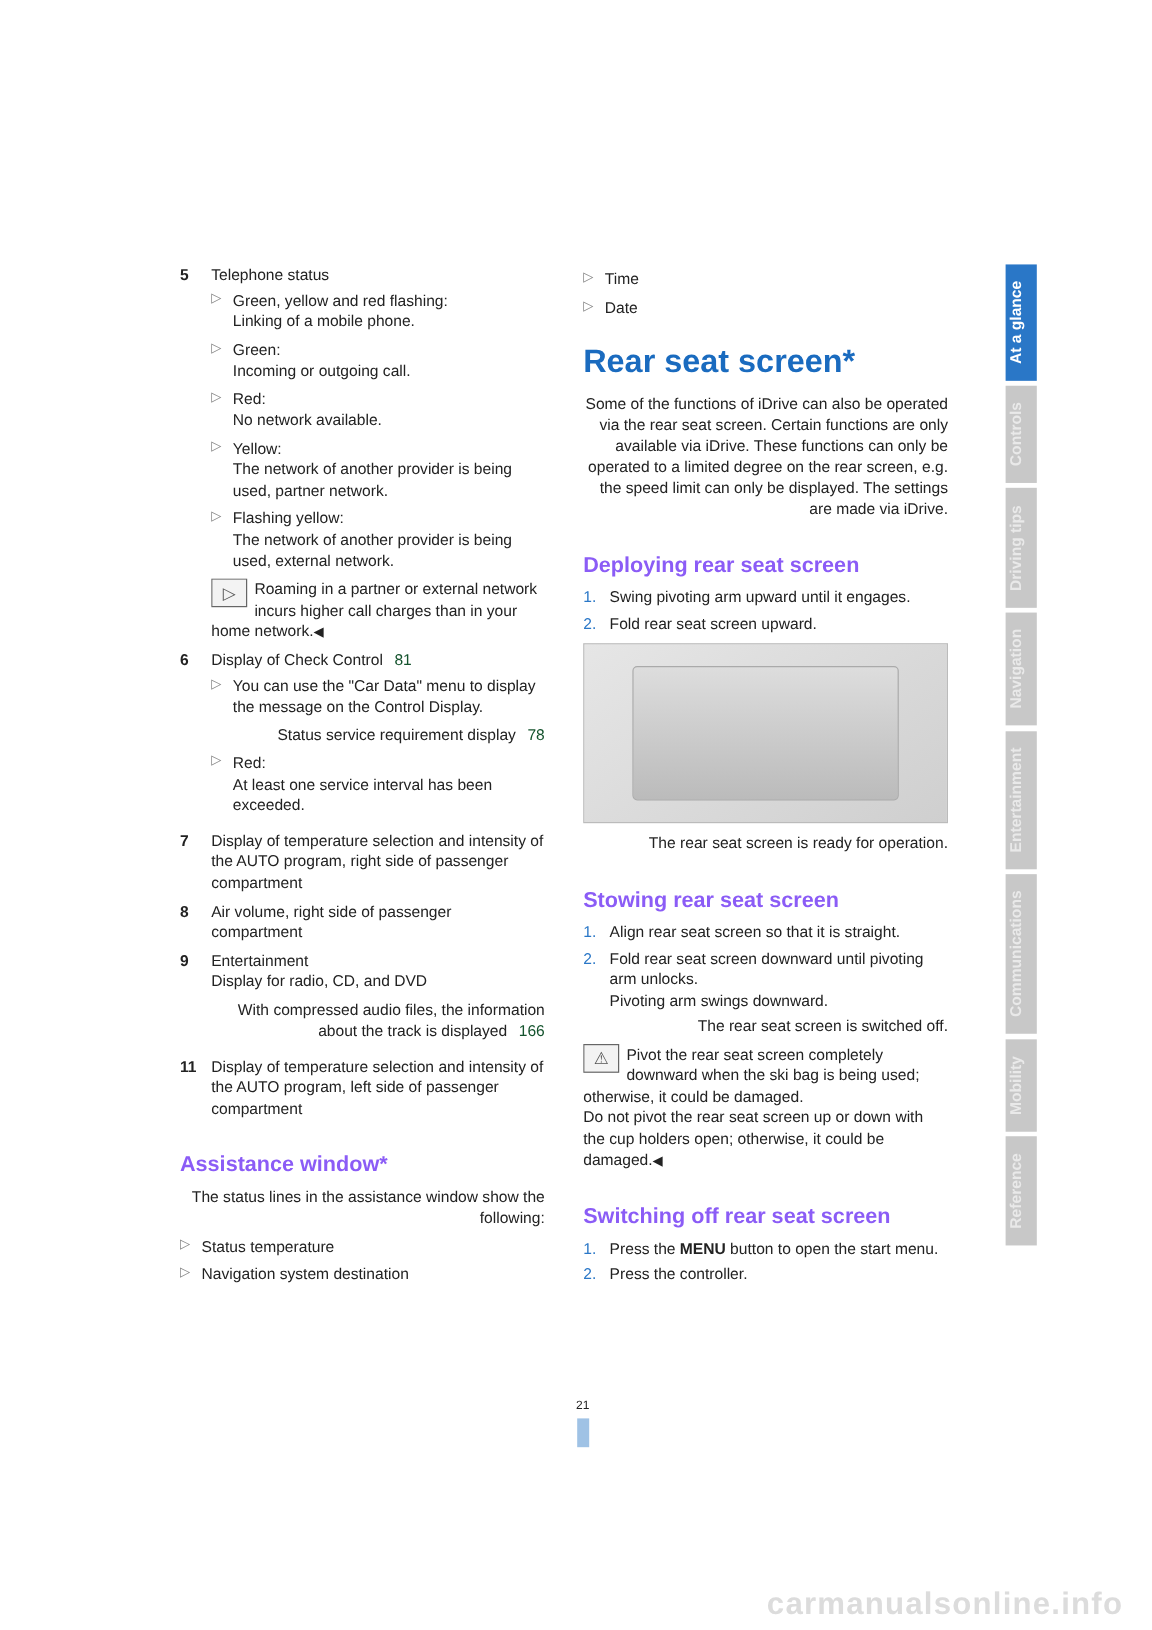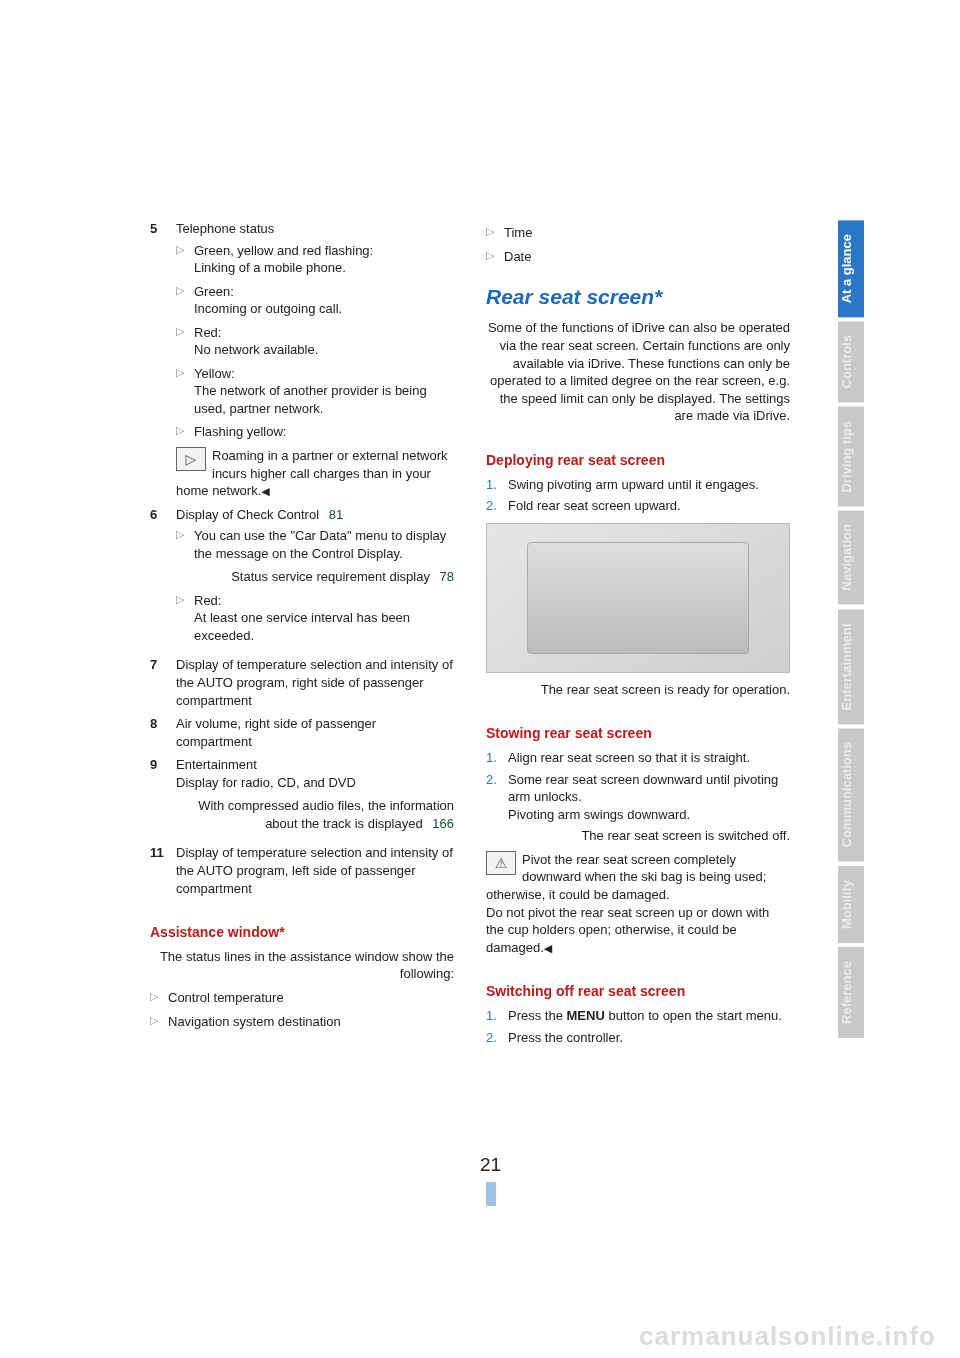--- a/index.html
+++ b/index.html
@@ -85,29 +85,28 @@
   }
 
   .note { margin-top: 4px; overflow: hidden; }
   .end-mark { font-size: 11px; }
 
   .plain { margin-bottom: 6px; text-align: right; }
 
   .h1 {
     color: #1a6bbf;
     font-weight: bold;
-    font-size: 21px;
+    font-size: 27px;
     margin-top: 18px;
     margin-bottom: 8px;
-    font-style: italic;
   }
   .h2 {
-    color: #b91c1c;
+    color: #8b5cf6;
     font-weight: bold;
-    font-size: 14px;
+    font-size: 18px;
     margin-top: 26px;
     margin-bottom: 6px;
   }
   .ref { color: #14532d; margin-left: 6px; }
 
   .img-placeholder {
     width: 100%;
     height: 150px;
     background: linear-gradient(145deg,#e6e6e6,#cfcfcf);
     border: 1px solid #bbb;
@@ -120,21 +119,21 @@
     border:1px solid #aaa;
     background: linear-gradient(180deg,#ddd,#bbb);
     border-radius:4px;
   }
 
   .pagenum {
     position: absolute;
     bottom: 152px;
     left: 480px;
     text-align:center;
-    font-size:19px;
+    font-size:10px;
   }
   .pagenum .bar{
     display:block;
     width:10px;height:24px;
     background:#9fc2e5;
     margin:4px auto 0;
   }
 
   .watermark {
     position: absolute;
@@ -200,20 +199,21 @@
               <div class="tri-mark">▷</div>
               <div class="tri-body">
                 <div>Yellow:</div>
                 <div>The network of another provider is being used, partner network.</div>
               </div>
             </div>
             <div class="tri-item">
               <div class="tri-mark">▷</div>
               <div class="tri-body">
                 <div>Flashing yellow:</div>
+                <div>The network of another provider is being used, external network.</div>
               </div>
             </div>
           </div>
 
           <div class="note">
             <span class="ibox">▷</span>
             <span>Roaming in a partner or external network incurs higher call charges than in your home network.</span><span class="end-mark">◀</span>
           </div>
         </div>
       </div>
@@ -277,21 +277,21 @@
         <div class="num">11</div>
         <div class="body">Display of temperature selection and intensity of the AUTO program, left side of passenger compartment</div>
       </div>
     </div>
 
     <div class="h2">Assistance window*</div>
     <div class="plain">The status lines in the assistance window show the following:</div>
     <div class="tri-list">
       <div class="tri-item">
         <div class="tri-mark">▷</div>
-        <div class="tri-body">Control temperature</div>
+        <div class="tri-body">Status temperature</div>
       </div>
       <div class="tri-item">
         <div class="tri-mark">▷</div>
         <div class="tri-body">Navigation system destination</div>
       </div>
     </div>
   </div>
 
   <div class="col">
 
@@ -326,21 +326,21 @@
     <div class="plain">The rear seat screen is ready for operation.</div>
 
     <div class="h2">Stowing rear seat screen</div>
     <div class="olist">
       <div class="oitem">
         <div class="onum">1.</div>
         <div class="obody">Align rear seat screen so that it is straight.</div>
       </div>
       <div class="oitem">
         <div class="onum">2.</div>
-        <div class="obody" style="white-space:pre-line">Some rear seat screen downward until pivoting arm unlocks.
+        <div class="obody" style="white-space:pre-line">Fold rear seat screen downward until pivoting arm unlocks.
 Pivoting arm swings downward.</div>
       </div>
     </div>
     <div class="plain">The rear seat screen is switched off.</div>
 
     <div class="note">
       <span class="ibox">⚠</span>
       <span style="white-space:pre-line">Pivot the rear seat screen completely downward when the ski bag is being used; otherwise, it could be damaged.
 Do not pivot the rear seat screen up or down with the cup holders open; otherwise, it could be damaged.</span><span class="end-mark">◀</span>
     </div>

